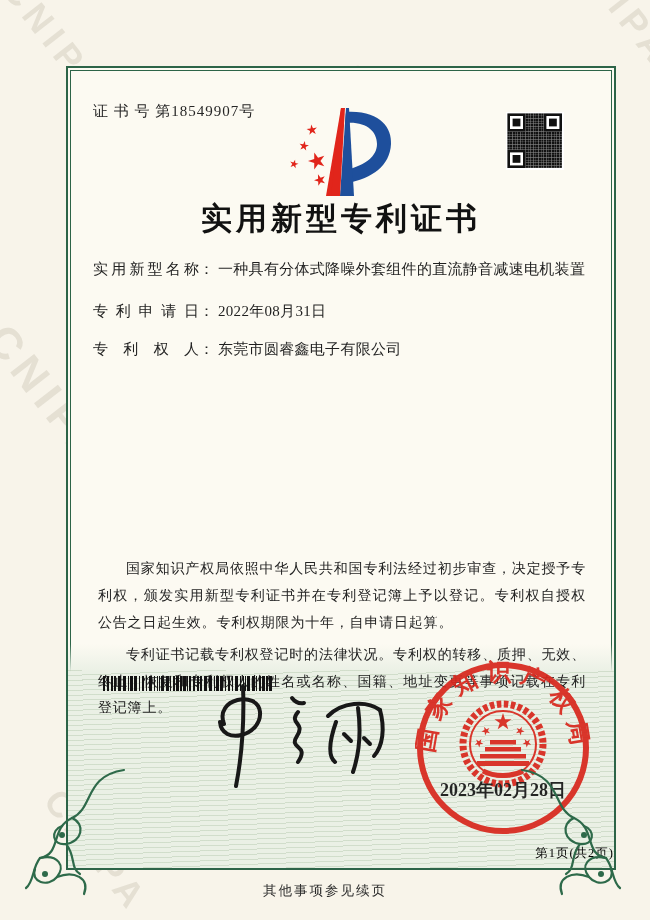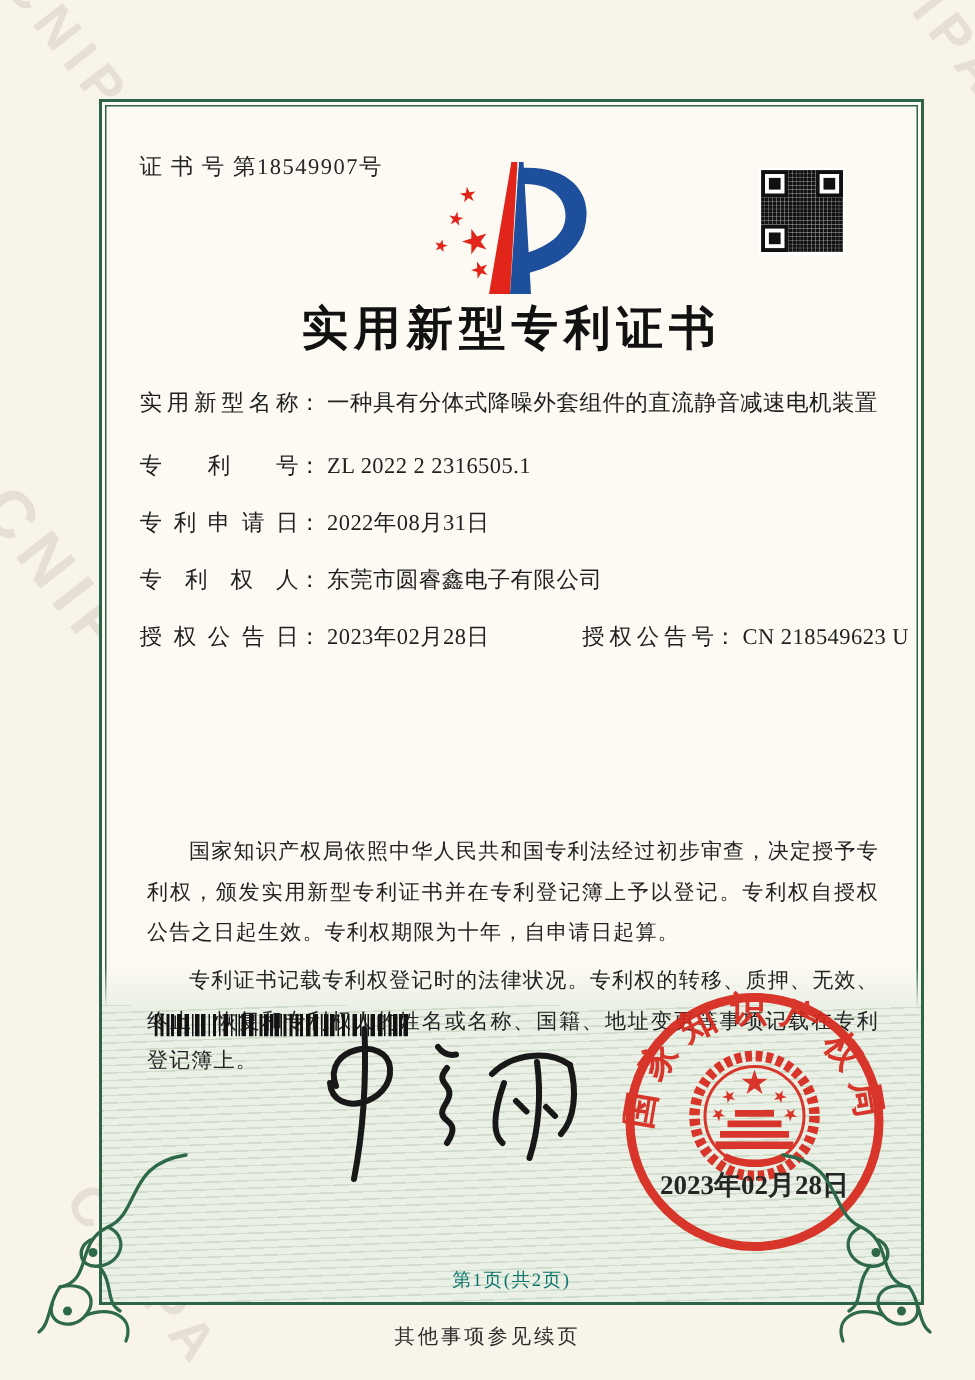--- a/index.html
+++ b/index.html
@@ -71,22 +71,22 @@
   .issuer{
     position:absolute;left:38px;top:650px;
     font-family:"Liberation Sans","DejaVu Sans",sans-serif;
     font-size:15.5px;font-weight:600;color:#1c1c1c;line-height:33px;letter-spacing:2px;
   }
   .sig{position:absolute;left:118px;top:612px;width:220px;height:120px;}
   
   .seal{position:absolute;left:365px;top:594px;width:176px;height:176px;}
   
   .page-info{
-    position:absolute;left:0;right:0;bottom:6px;text-align:center;
-    font-size:12.5px;color:#0f766e;letter-spacing:1px;
+    position:absolute;left:0;right:0;bottom:6px;text-align:right;
+    font-size:12.5px;color:#000000;letter-spacing:1px;
   }
   .continuation{
     position:absolute;left:0;right:0;top:882px;text-align:center;
     font-size:13.5px;color:#2b2b2b;letter-spacing:2px;
   }
   
   .flourish{position:absolute;width:112px;height:142px;pointer-events:none;}
   .flourish.bl{left:18px;top:764px;}
   .flourish.br{left:516px;top:764px;transform:scaleX(-1);}
 </style>
@@ -446,33 +446,24 @@
     </svg>
   </div>
 
   <h1 class="title">实用新型专利证书</h1>
 
   <div class="fields">
     <div class="frow first">
       <span class="flabel">实用新型名称</span><span class="fcolon">：</span><span class="fvalue">一种具有分体式降噪外套组件的直流静音减速电机装置</span>
     </div>
     <div class="frow">
-      <span class="flabel">专利号</span><span class="fcolon">：</span><span class="fvalue">ZL 2022 2 2316505.1</span>
-    </div>
-    <div class="frow">
       <span class="flabel">专利申请日</span><span class="fcolon">：</span><span class="fvalue">2022年08月31日</span>
     </div>
     <div class="frow">
       <span class="flabel">专利权人</span><span class="fcolon">：</span><span class="fvalue">东莞市圆睿鑫电子有限公司</span>
-    </div>
-    <div class="frow">
-      <span class="flabel">授权公告日</span><span class="fcolon">：</span><span class="fvalue">2023年02月28日</span>
-      <span class="fpair2">
-        <span class="flabel small">授权公告号</span><span class="fcolon">：</span><span class="fvalue">CN 218549623 U</span>
-      </span>
     </div>
   </div>
 
   <div class="body-text">
     <p>国家知识产权局依照中华人民共和国专利法经过初步审查，决定授予专利权，颁发实用新型专利证书并在专利登记簿上予以登记。专利权自授权公告之日起生效。专利权期限为十年，自申请日起算。</p>
     <p>专利证书记载专利权登记时的法律状况。专利权的转移、质押、无效、终止、恢复和专利权人的姓名或名称、国籍、地址变更等事项记载在专利登记簿上。</p>
   </div>
 
   <div class="barcode" id="barcode-bars"><span style="width:2px;margin-right:2px"></span><span style="width:2px;margin-right:2px"></span><span style="width:2px;margin-right:1px"></span><span style="width:2px;margin-right:2px"></span><span style="width:3px;margin-right:2px"></span><span style="width:3px;margin-right:2px"></span><span style="width:1px;margin-right:1px"></span><span style="width:3px;margin-right:1px"></span><span style="width:3px;margin-right:2px"></span><span style="width:1px;margin-right:2px"></span><span style="width:2px;margin-right:2px"></span><span style="width:1px;margin-right:2px"></span><span style="width:3px;margin-right:2px"></span><span style="width:1px;margin-right:2px"></span><span style="width:1px;margin-right:1px"></span><span style="width:1px;margin-right:1px"></span><span style="width:3px;margin-right:2px"></span><span style="width:3px;margin-right:1px"></span><span style="width:1px;margin-right:2px"></span><span style="width:2px;margin-right:1px"></span><span style="width:3px;margin-right:1px"></span><span style="width:2px;margin-right:1px"></span><span style="width:3px;margin-right:1px"></span><span style="width:1px;margin-right:1px"></span><span style="width:2px;margin-right:2px"></span><span style="width:2px;margin-right:2px"></span><span style="width:2px;margin-right:1px"></span><span style="width:2px;margin-right:2px"></span><span style="width:3px;margin-right:2px"></span><span style="width:3px;margin-right:2px"></span><span style="width:1px;margin-right:1px"></span><span style="width:3px;margin-right:1px"></span><span style="width:3px;margin-right:2px"></span><span style="width:1px;margin-right:2px"></span><span style="width:2px;margin-right:2px"></span><span style="width:1px;margin-right:2px"></span><span style="width:3px;margin-right:2px"></span><span style="width:1px;margin-right:2px"></span><span style="width:1px;margin-right:1px"></span><span style="width:1px;margin-right:1px"></span><span style="width:3px;margin-right:2px"></span><span style="width:3px;margin-right:1px"></span><span style="width:1px;margin-right:2px"></span><span style="width:2px;margin-right:1px"></span><span style="width:3px;margin-right:1px"></span><span style="width:2px;margin-right:1px"></span><span style="width:3px;margin-right:1px"></span></div>
 

